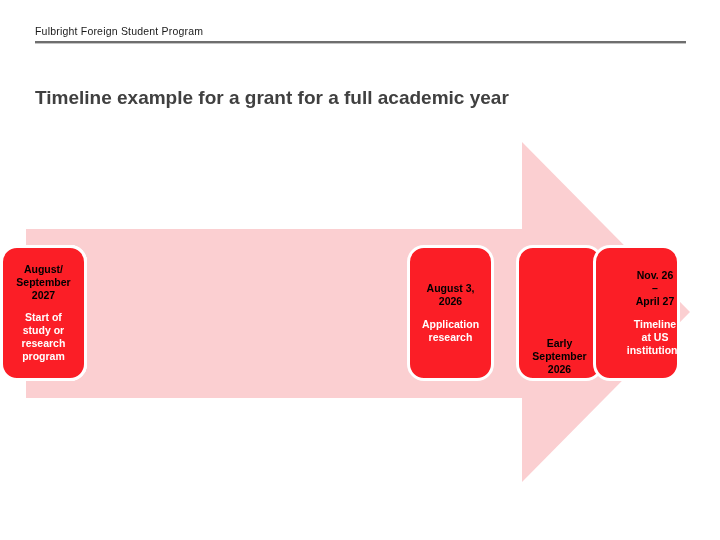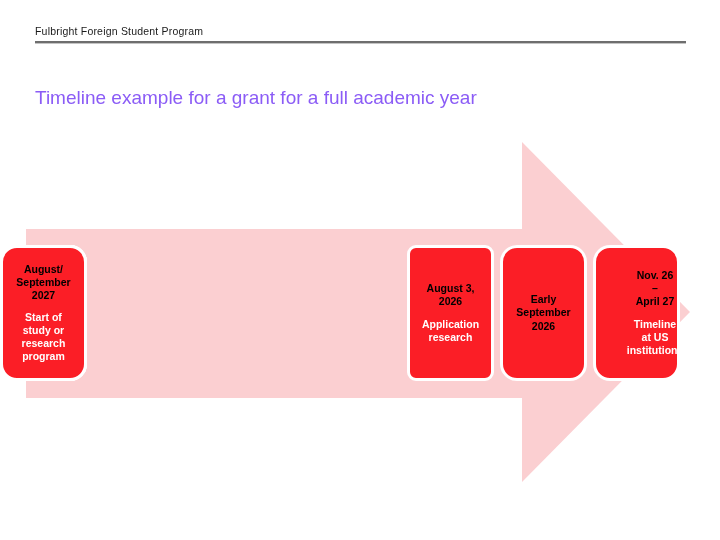--- a/index.html
+++ b/index.html
@@ -32,22 +32,22 @@
     width: 651px;
     height: 3px;
     background: linear-gradient(#6e6e6e 55%, #c4c4c4 55%);
   }
   
   .slide-title {
     position: absolute;
     left: 35px;
     top: 74px;
     font-size: 19px;
-    font-weight: normal;
-    color: #8b5cf6;
+    font-weight: bold;
+    color: #404040;
     white-space: nowrap;
   }
   
   .arrow-body {
     position: absolute;
     left: 26px;
     top: 229px;
     width: 496px;
     height: 169px;
     background: var(--pink, #FBCFD1);
@@ -78,22 +78,22 @@
     flex-direction: column;
     justify-content: center;
     align-items: center;
     text-align: center;
     padding: 2px 1px;
   }
   .step:nth-of-type(1) { left: 35px; }
   .step:nth-of-type(2) { left: 128px; }
   .step:nth-of-type(3) { left: 221px; }
   .step:nth-of-type(4) { left: 314px; }
-  .step:nth-of-type(5) { left: 407px; border-radius: 9px; }
-  .step:nth-of-type(6) { left: 500px; }
+  .step:nth-of-type(5) { left: 407px; }
+  .step:nth-of-type(6) { left: 516px; justify-content: flex-end; }
   .step:nth-of-type(7) { left: 593px; padding-left: 38px; }
   .step-date {
     color: #000000;
     font-size: 10.5px;
     font-weight: bold;
     line-height: 1.25;
     white-space: pre-line;
   }
   .step-label {
     color: #ffffff;

